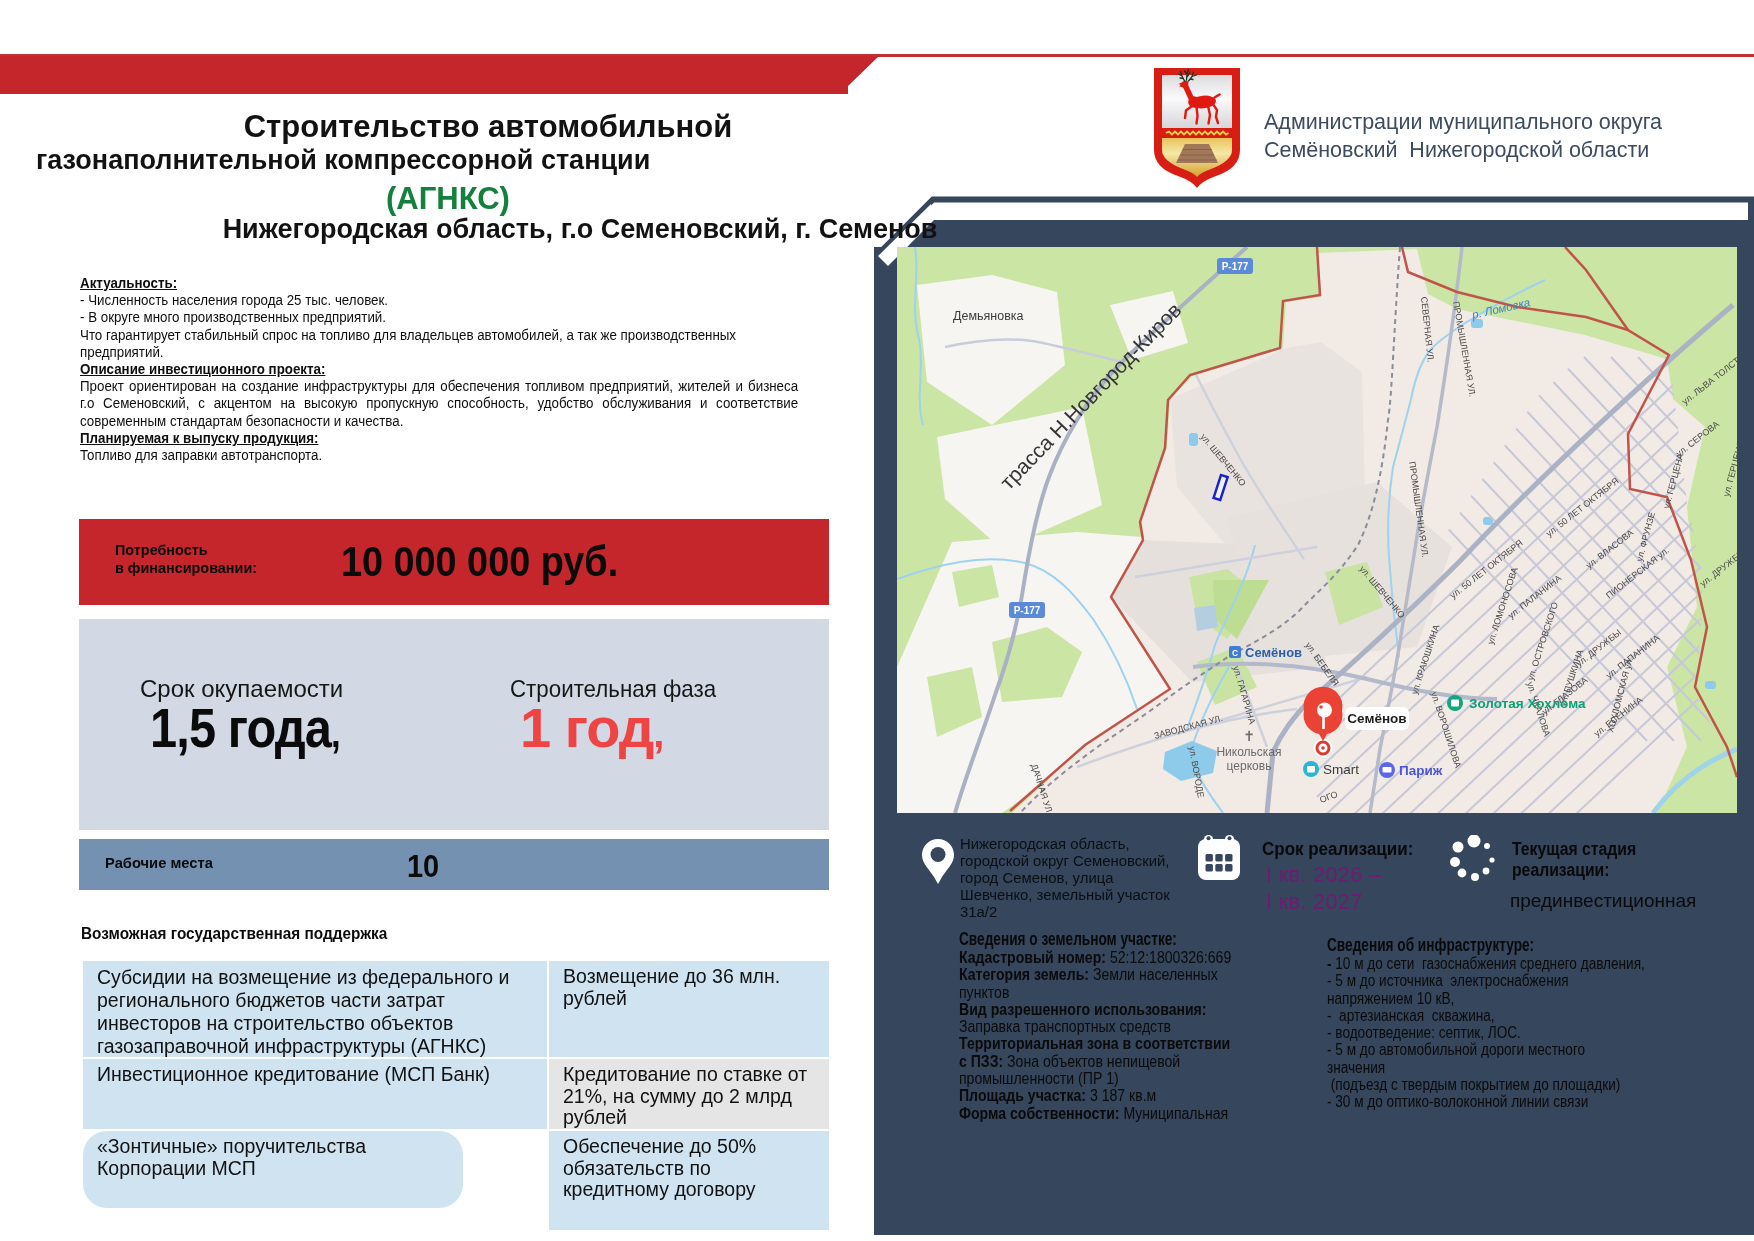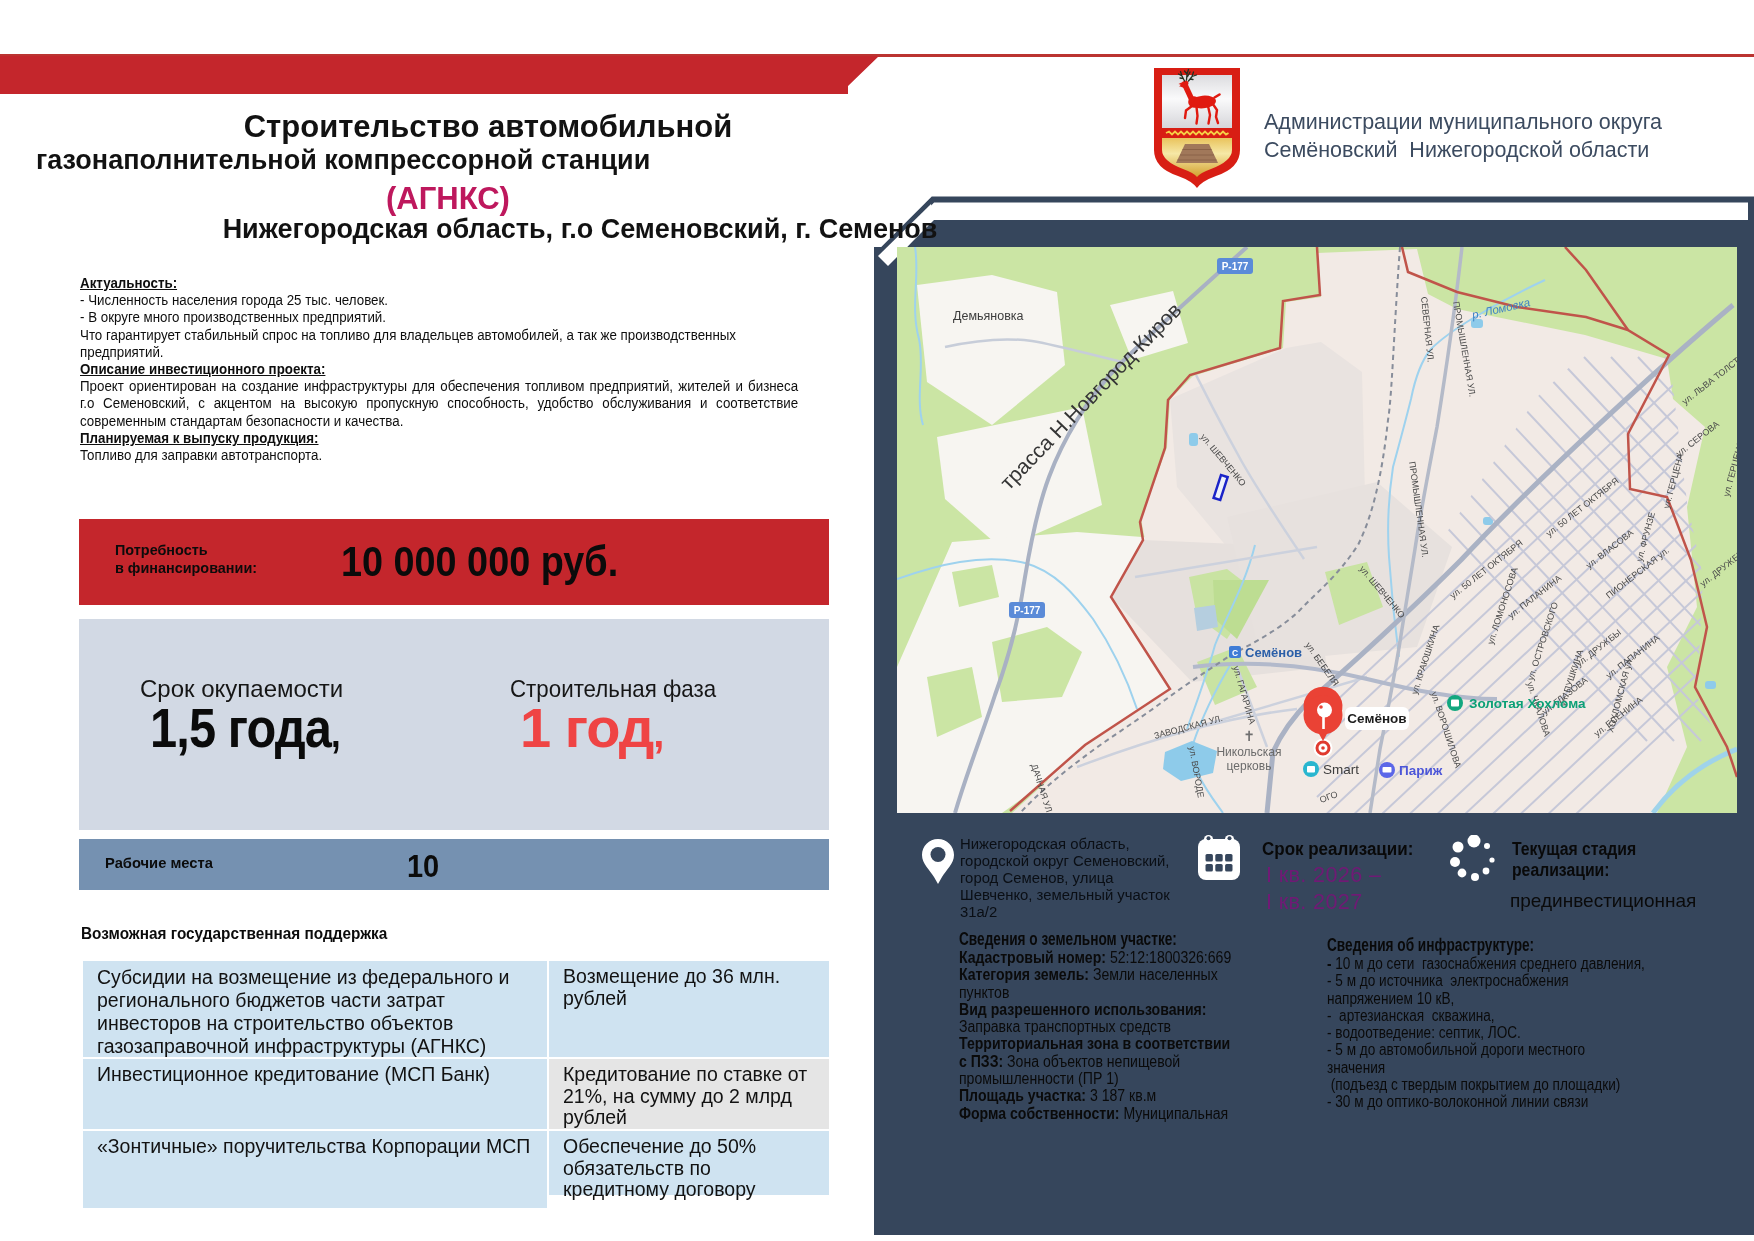--- a/index.html
+++ b/index.html
@@ -11,21 +11,21 @@
 <body>
 
 <div class="abs" style="left:0;top:54px;width:1754px;height:3px;background:#bb3431;"></div>
 
 <div class="abs" style="left:0;top:56px;width:880px;height:38px;background:#c4262c;clip-path:polygon(0 0,879px 0,848px 30px,848px 38px,0 38px);"></div>
 
 <div class="abs" style="left:138px;top:109px;width:700px;text-align:center;font-size:31px;font-weight:bold;color:#121212;">Строительство автомобильной</div>
 
 <div class="abs" style="left:36px;top:145px;width:800px;text-align:left;font-size:27px;font-weight:bold;color:#121212;">газонаполнительной компрессорной станции</div>
 
-<div class="abs" style="left:48px;top:181px;width:800px;text-align:center;font-size:31px;font-weight:bold;color:#be185d;">(АГНКС)</div>
+<div class="abs" style="left:48px;top:181px;width:800px;text-align:center;font-size:31px;font-weight:bold;color:#15803d;">(АГНКС)</div>
 
 <div class="abs" style="left:200px;top:214px;width:760px;text-align:center;font-size:27px;font-weight:bold;color:#121212;z-index:30;">Нижегородская область, г.о Семеновский, г. Семенов</div>
 
 <div class="abs cx" style="left:80px;top:274px;width:835px;font-size:15.5px;line-height:17.2px;color:#0e0e0e;transform:scaleX(0.86);">
 <div><b><u>Актуальность:</u></b></div>
 <div>- Численность населения города 25 тыс. человек.</div>
 <div>- В округе много производственных предприятий.</div>
 <div>Что гарантирует стабильный спрос на топливо для владельцев автомобилей, а так же производственных предприятий.</div>
 <div><b><u>Описание инвестиционного проекта:</u></b></div>
 <div style="text-align:justify;">Проект ориентирован на создание инфраструктуры для обеспечения топливом предприятий, жителей и бизнеса г.о Семеновский, с акцентом на высокую пропускную способность, удобство обслуживания и соответствие современным стандартам безопасности и качества.</div>
@@ -68,25 +68,25 @@
     </div>
 
 <div class="abs" style="left:0;top:98px;width:464px;height:70px;background:#cfe3f1;">
       <div style="padding:5px 10px 0 14px;line-height:21.5px;">Инвестиционное кредитование (МСП Банк)</div>
     </div>
 
 <div class="abs" style="left:466px;top:98px;width:280px;height:70px;background:#e5e5e5;">
       <div style="padding:5px 10px 0 14px;line-height:21.5px;">Кредитование по ставке от 21%, на сумму до 2 млрд рублей</div>
     </div>
 
-<div class="abs" style="left:0;top:170px;width:464px;height:77px;background:#cfe3f1;">
+<div class="abs" style="left:0;top:170px;width:380px;height:77px;background:#cfe3f1;border-radius:24px;">
       <div style="padding:5px 10px 0 14px;line-height:21.5px;">«Зонтичные» поручительства Корпорации МСП</div>
     </div>
 
-<div class="abs" style="left:466px;top:170px;width:280px;height:64px;background:#cfe3f1;">
+<div class="abs" style="left:466px;top:170px;width:280px;height:99px;background:#cfe3f1;">
       <div style="padding:5px 10px 0 14px;line-height:21.5px;">Обеспечение до 50% обязательств по кредитному договору</div>
     </div>
 </div>
 
 <svg class="abs" style="left:1152px;top:66px;" width="90" height="126" viewBox="0 0 90 126">
 <defs>
 <linearGradient id="gsilver" x1="0" y1="0" x2="0" y2="1">
         <stop offset="0" stop-color="#dcdcdf"></stop>
         <stop offset="0.45" stop-color="#fafafb"></stop>
         <stop offset="1" stop-color="#d6d6da"></stop>

